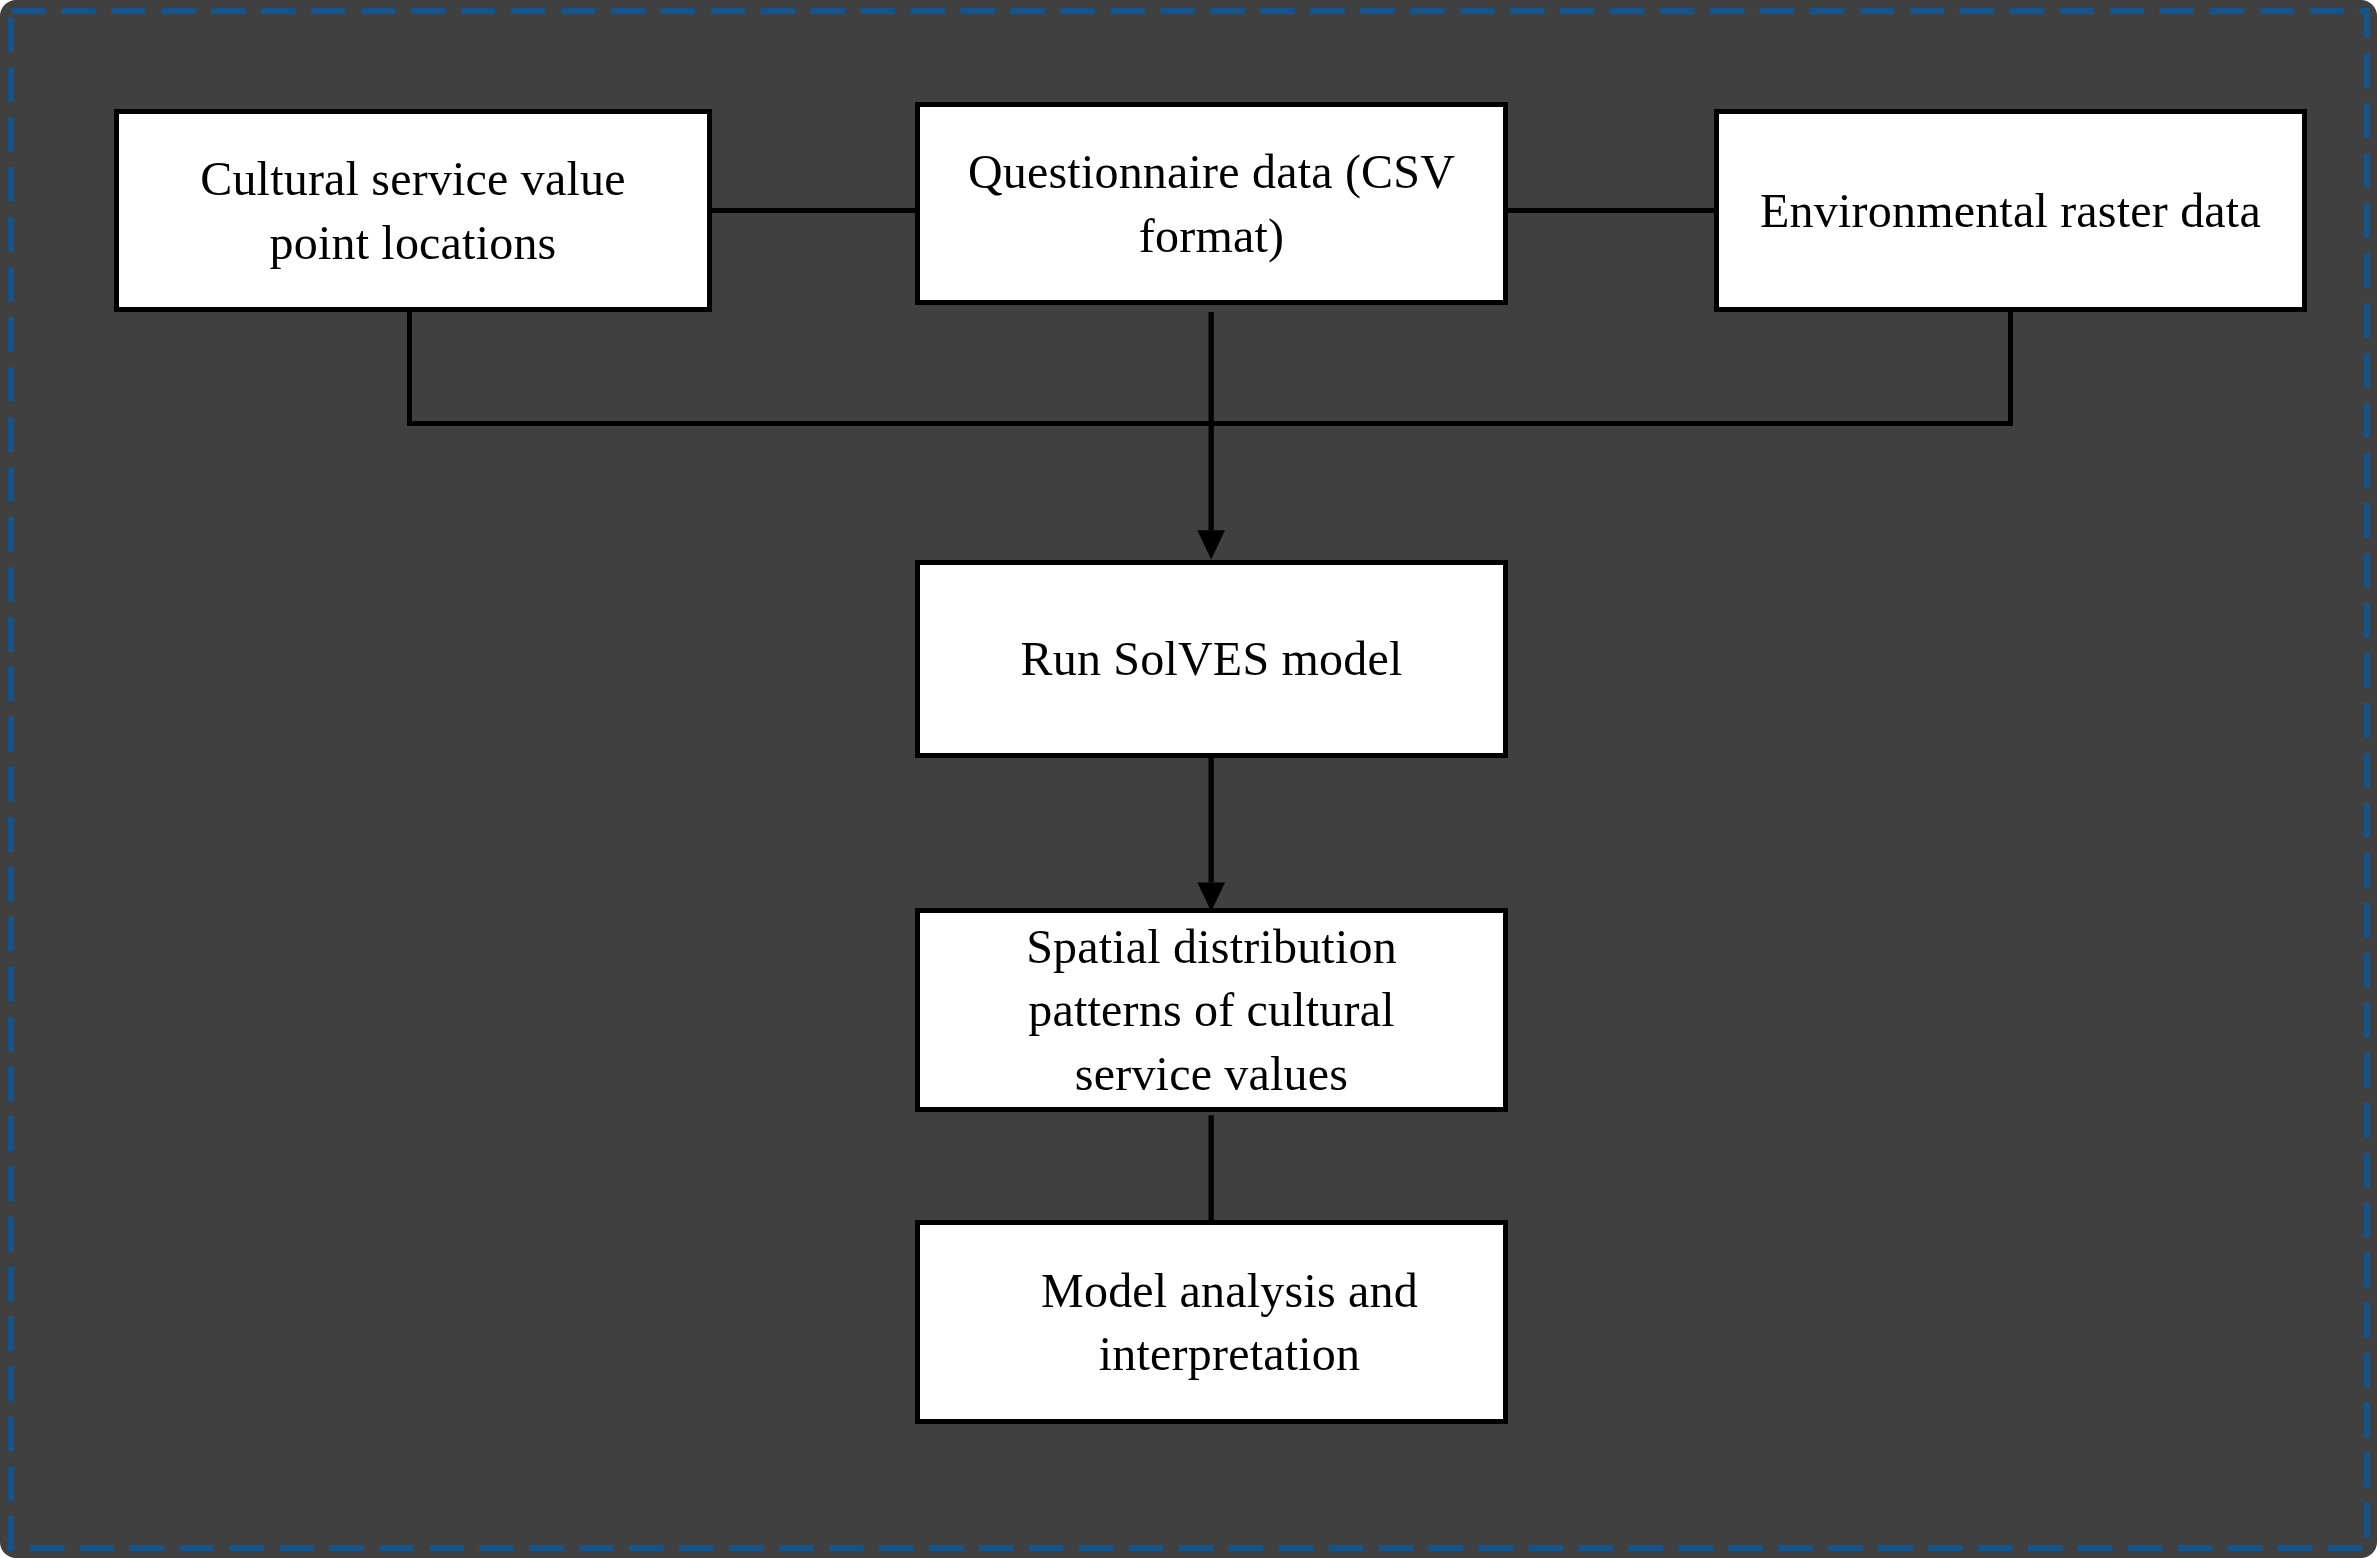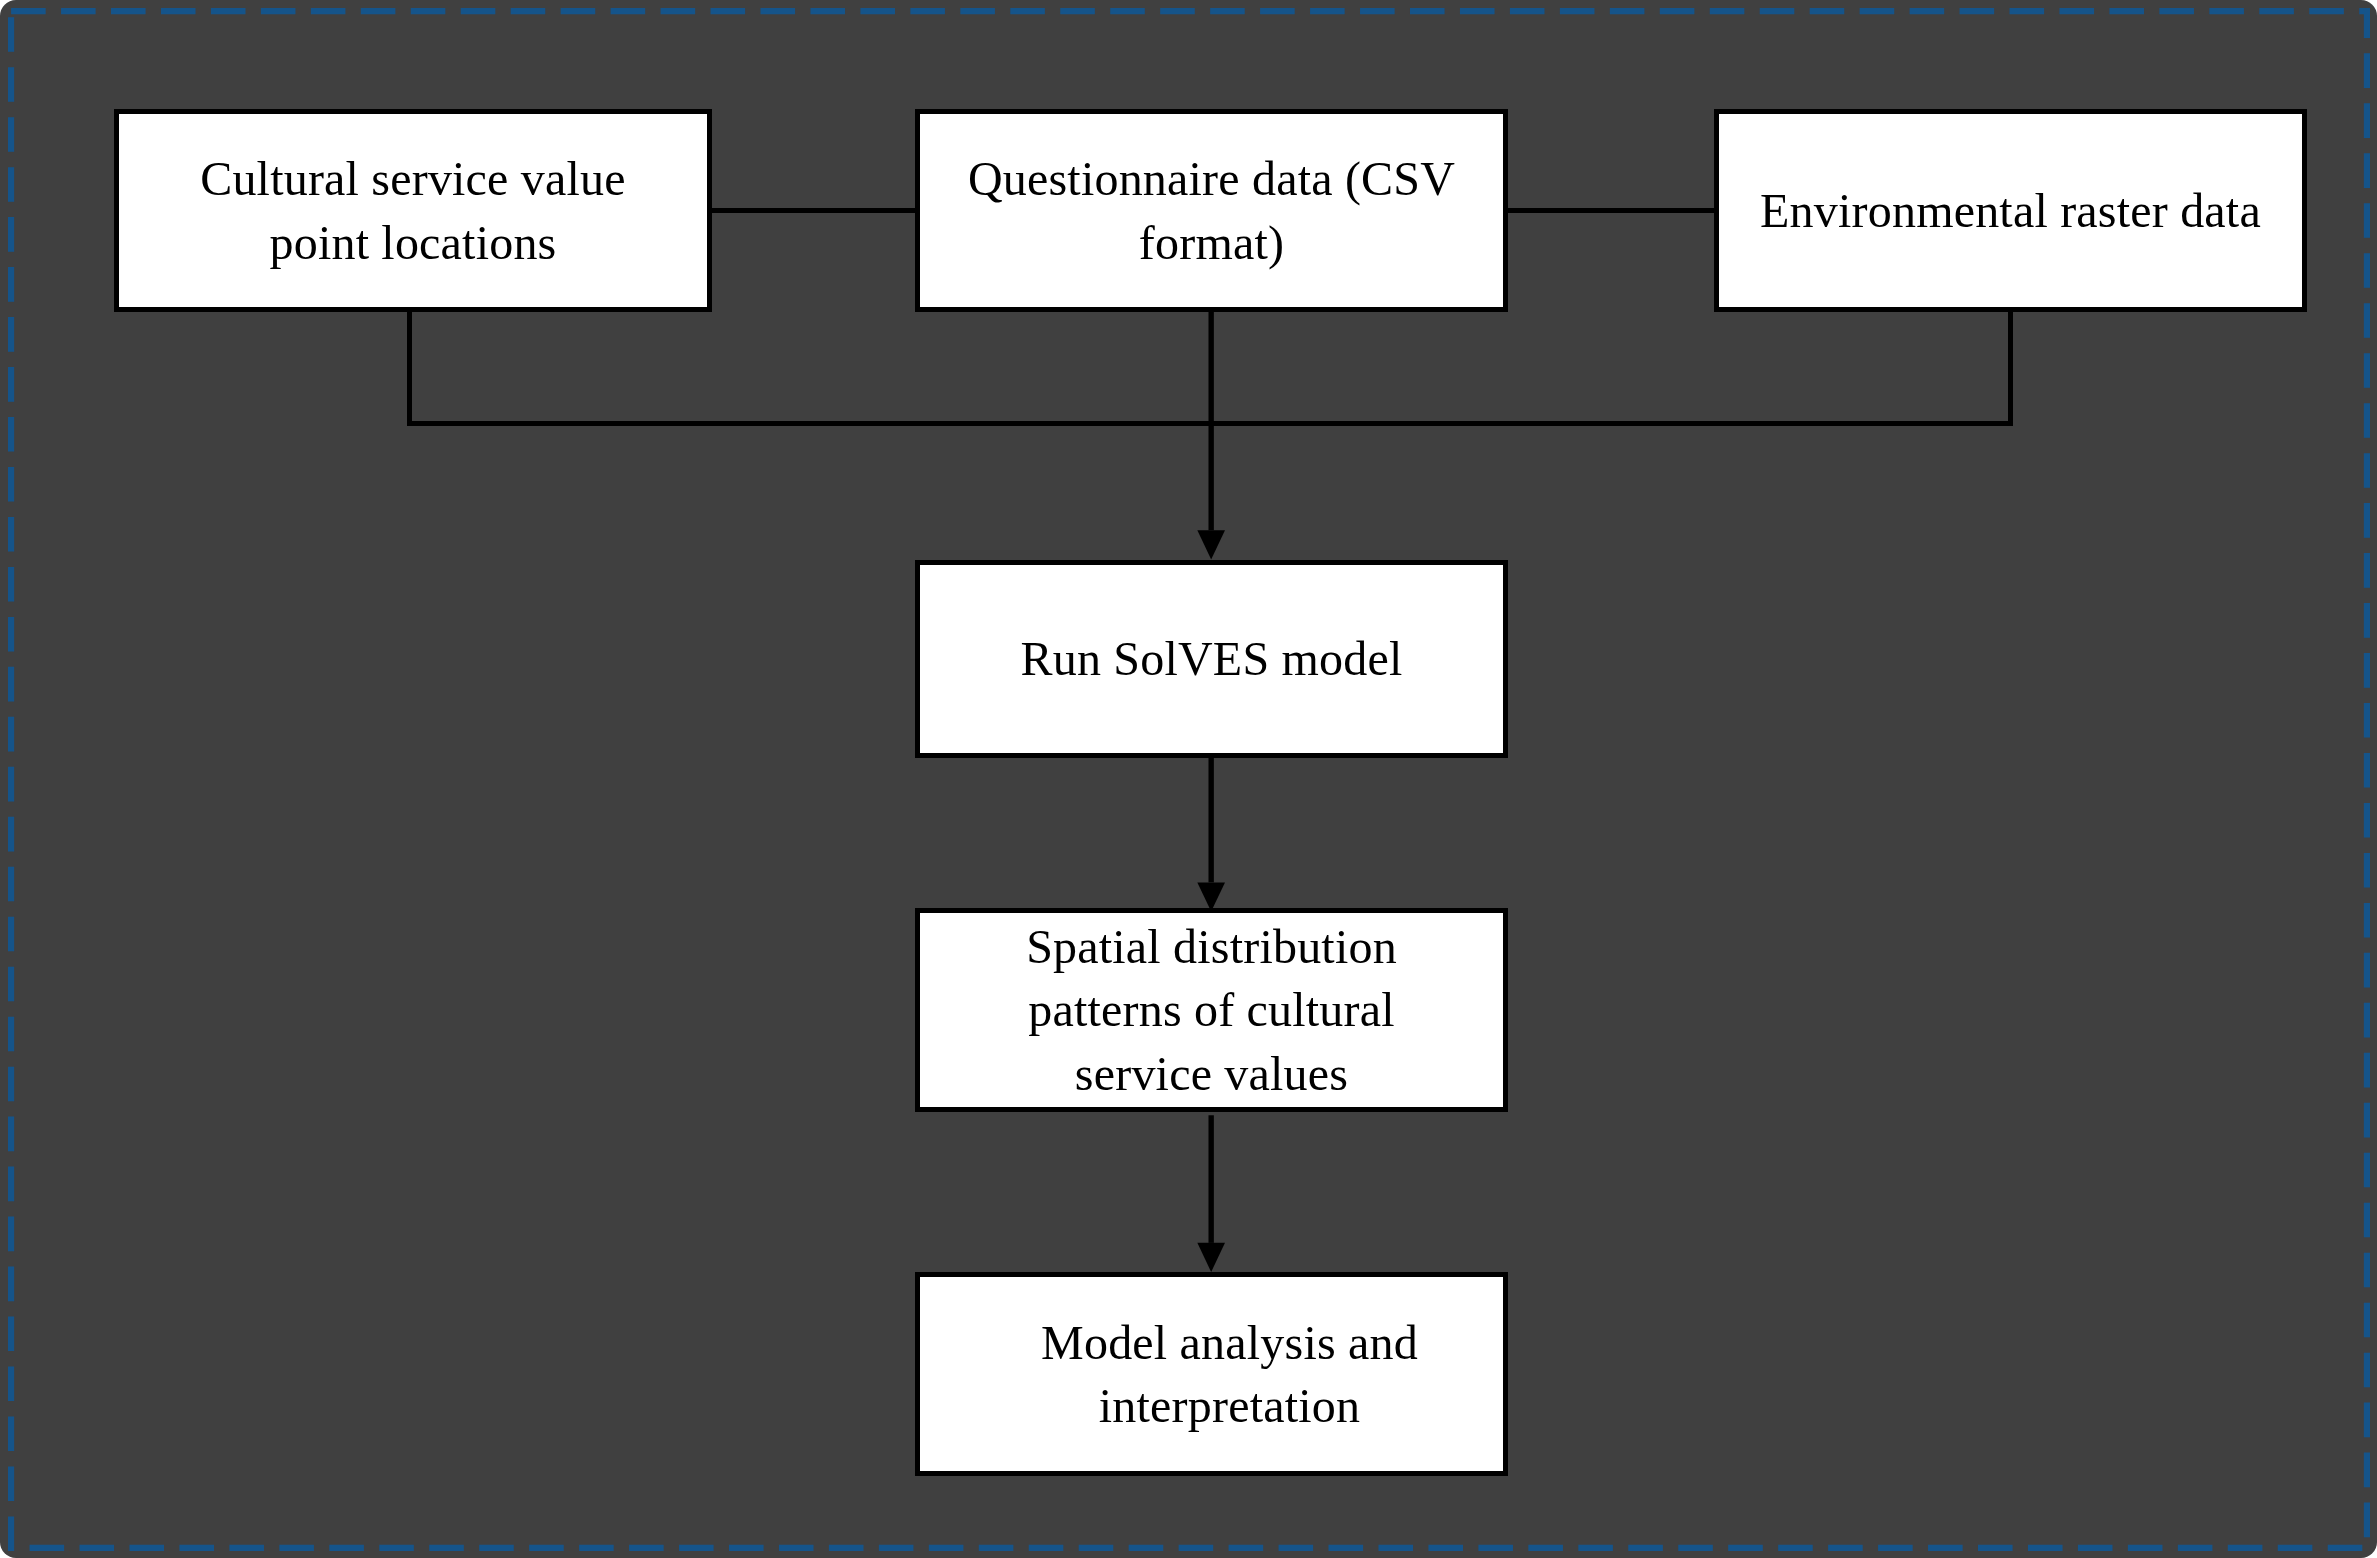--- a/index.html
+++ b/index.html
@@ -46,34 +46,34 @@
     padding: 0 20px;
     white-space: pre-line;
     font-weight: 400;
     letter-spacing: 0.2px;
   }
   
   #node-point-locations {
     left: 114px;  top: 109px;  width: 598px;  height: 203px;
   }
   #node-questionnaire {
-    left: 915px; top: 109px;  width: 593px;  height: 203px;
+    left: 915px; top: 102px;  width: 593px;  height: 203px;
   }
   #node-raster {
     left: 1714px; top: 109px;  width: 593px;  height: 203px; justify-content: center;
   }
   
   #node-run-solves {
     left: 915px; top: 560px;  width: 593px;  height: 198px; text-align: right;
   }
   #node-spatial-patterns {
     left: 915px; top: 908px; width: 593px;  height: 204px; align-items: center;
   }
   #node-model-analysis {
-    left: 915px; top: 1272px; width: 593px;  height: 204px; padding-left: 36px;
+    left: 915px; top: 1220px; width: 593px;  height: 204px; padding-left: 36px;
   }
   .dashed-frame {
     position: absolute;
     left: 7.7px;
     top: 7.7px;
     width: 2362px;
     height: 1543px;
     box-sizing: border-box;
     z-index: 1;
     pointer-events: none;

